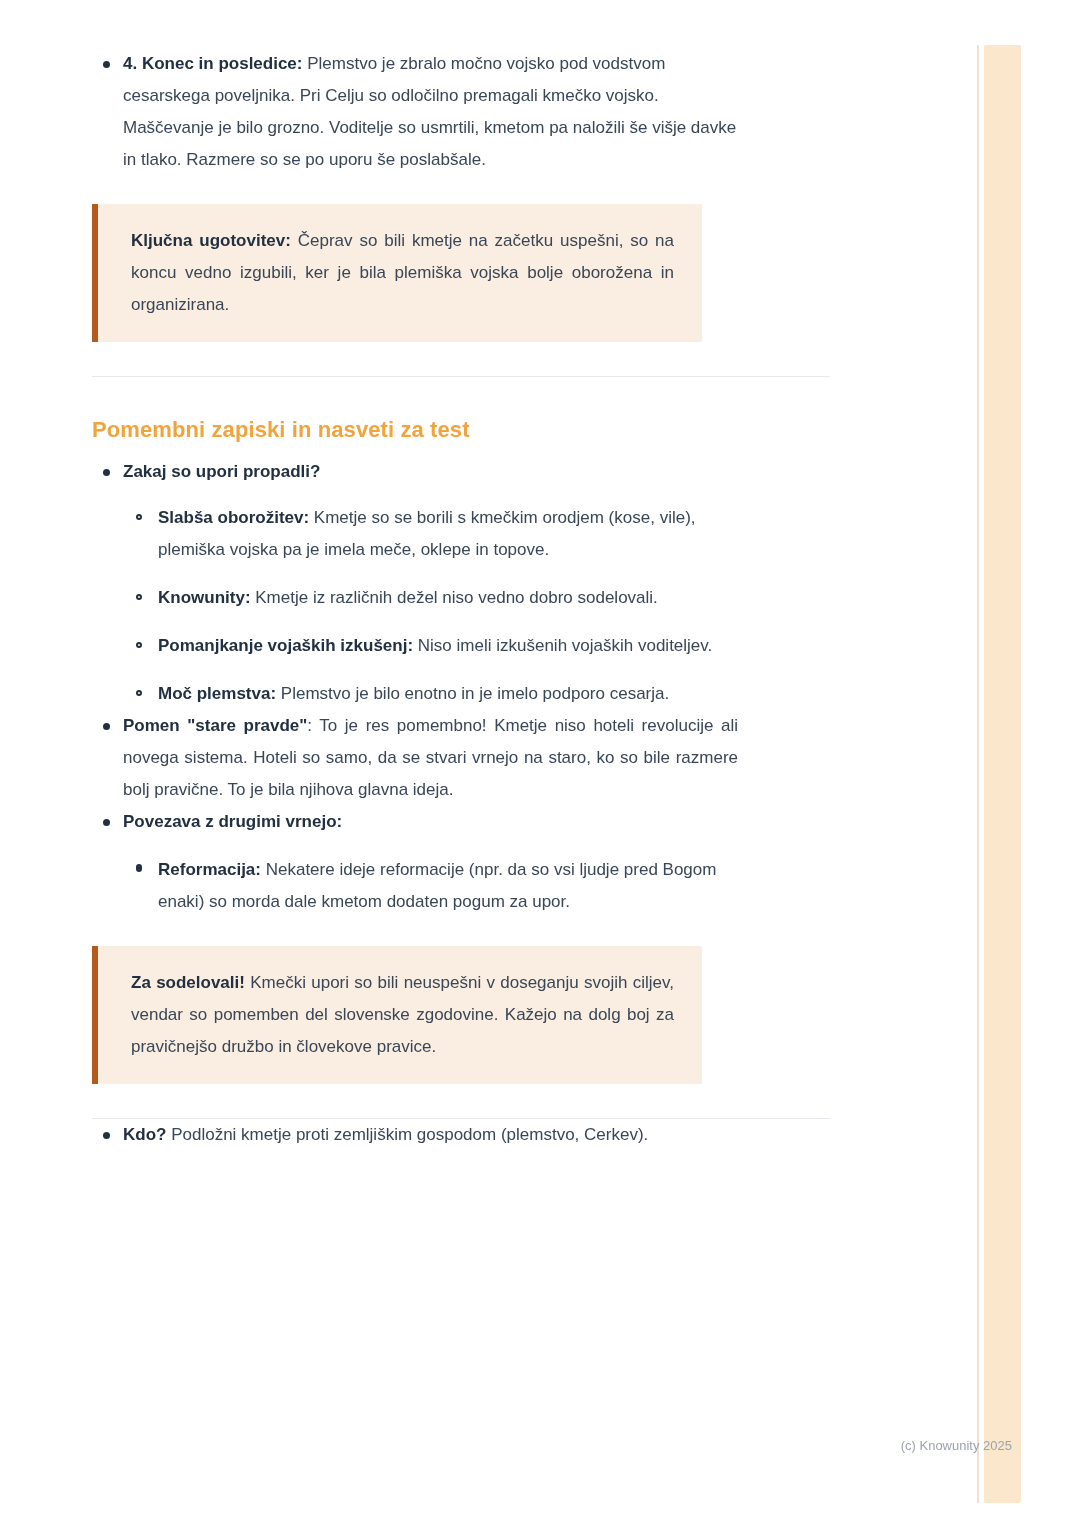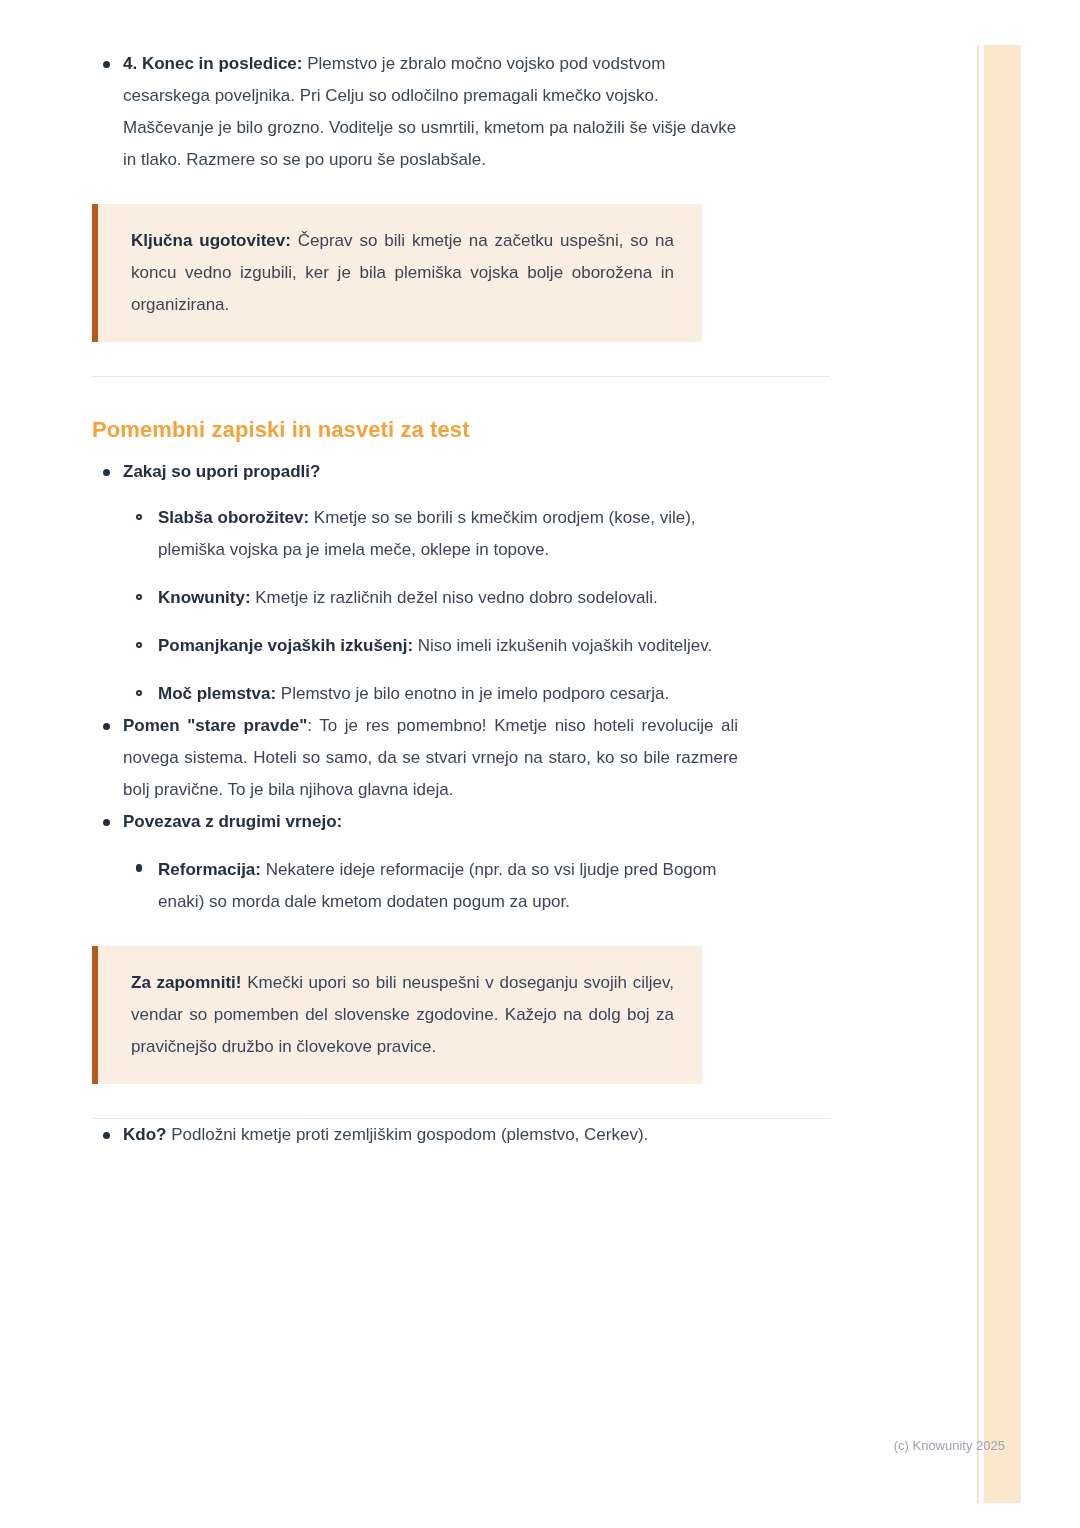--- a/index.html
+++ b/index.html
@@ -86,21 +86,21 @@
     font-size: 22px;
     line-height: 33px;
     font-weight: 700;
     color: var(--heading, #F2A33C);
     letter-spacing: 0.1px;
   }
 
   .watermark {
     position: absolute;
     top: 1438px;
-    right: 75px;
+    right: 68px;
     font-size: 13px;
     line-height: 16px;
     color: var(--watermark, #9CA3AF);
     z-index: 2;
   }
 </style>
 </head>
 <body>
 
 <div class="page">
@@ -161,21 +161,21 @@
     <div class="li l2 first">
       <span class="marker"></span>
     </div>
 
     <div class="li l2">
       <span class="marker"></span>
       <p class="li-text"><strong>Reformacija:</strong><span> Nekatere ideje reformacije (npr. da so vsi ljudje pred Bogom enaki) so morda dale kmetom dodaten pogum za upor.</span></p>
     </div>
 
     <div class="callout">
-      <p><strong>Za zapomniti!</strong><span> Kmečki upori so bili neuspešni v doseganju svojih ciljev, vendar so pomemben del slovenske zgodovine. Kažejo na dolg boj za pravičnejšo družbo in človekove pravice.</span></p>
+      <p><strong>Za sodelovali!</strong><span> Kmečki upori so bili neuspešni v doseganju svojih ciljev, vendar so pomemben del slovenske zgodovine. Kažejo na dolg boj za pravičnejšo družbo in človekove pravice.</span></p>
     </div>
 
     <div class="divider"></div>
 
 
     <div class="li l1">
       <span class="marker"></span>
       <p class="li-text"><strong>Kdo?</strong><span> Podložni kmetje proti zemljiškim gospodom (plemstvo, Cerkev).</span></p>
     </div>
 

